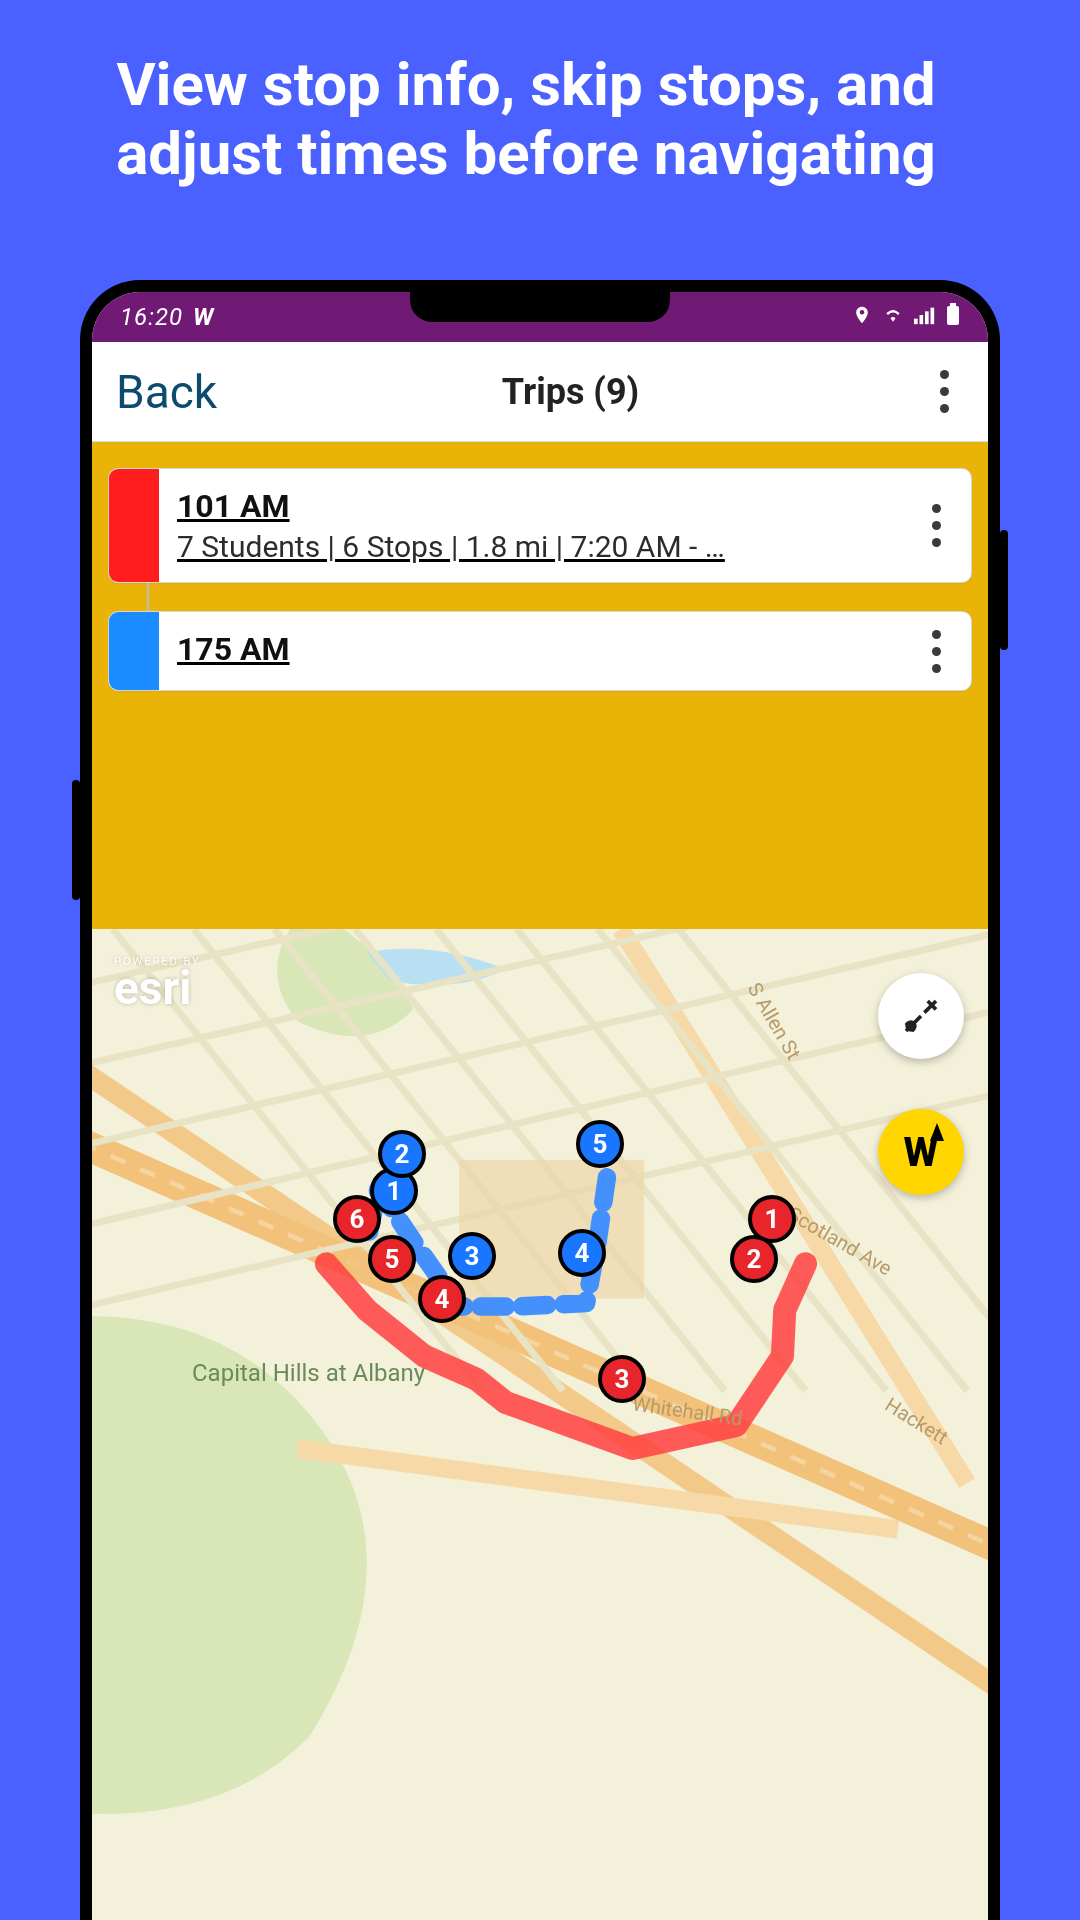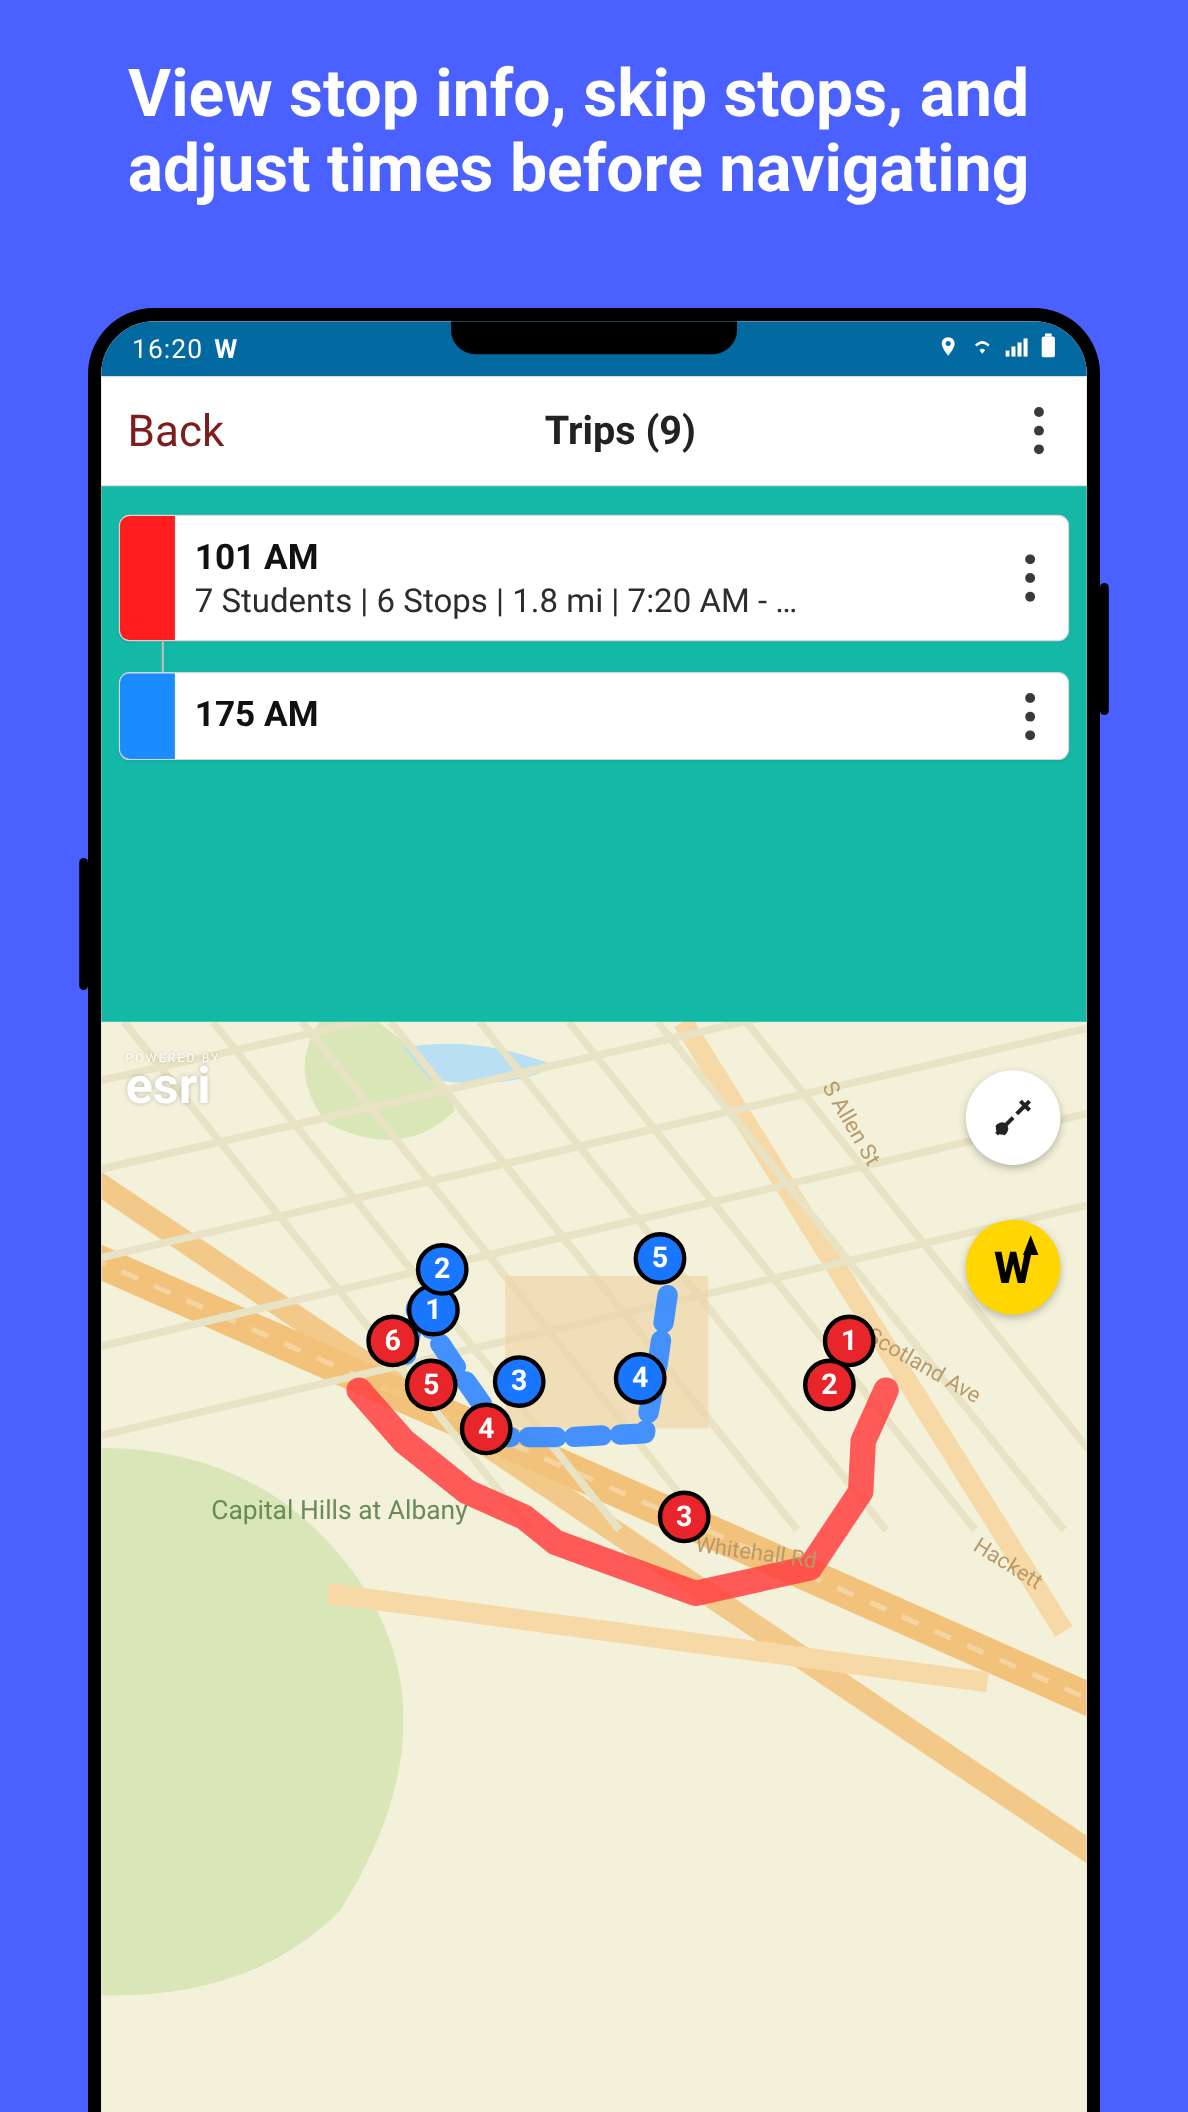--- a/index.html
+++ b/index.html
@@ -45,29 +45,30 @@
     height: 100%;
     background: #fff;
     border-radius: 48px;
     overflow: hidden;
     display: flex;
     flex-direction: column;
   }
 
   .statusbar {
     height: 50px;
-    background: #0369a1;
+    background: #701a75;
     color: #fff;
     display: flex;
     align-items: center;
     justify-content: space-between;
     padding: 0 28px;
     font-size: 24px;
     letter-spacing: 1px;
     position: relative;
+    font-style: italic;
   }
   .statusbar .notch {
     position: absolute;
     left: 50%;
     top: 0;
     transform: translateX(-50%);
     width: 260px;
     height: 30px;
     background: #000;
     border-radius: 0 0 22px 22px;
@@ -80,39 +81,40 @@
     height: 100px;
     background: #fff;
     border-bottom: 1px solid #dcdcdc;
     box-shadow: 0 2px 3px rgba(0,0,0,0.06);
     display: flex;
     align-items: center;
     justify-content: space-between;
     padding: 0 24px;
   }
   .appbar .back {
-    font-size: 40px;
-    color: #7f1d1d;
+    font-size: 46px;
+    color: #0c4a6e;
   }
   .appbar .title {
     font-size: 36px;
     font-weight: 700;
     color: #222;
   }
   .kebab {
     width: 40px; height: 60px;
     display: flex; flex-direction: column; align-items: center; justify-content: center; gap: 8px;
   }
   .kebab span {
     width: 9px; height: 9px; border-radius: 50%; background: #3a3a3a;
   }
 
   .list-area {
     padding: 26px 16px 0 16px;
-    background: #14b8a6;
+    background: #eab308;
+    text-decoration: underline;
   }
   .trip-card {
     display: flex;
     align-items: stretch;
     border: 1px solid #d6d6d6;
     border-radius: 10px;
     background: #fff;
     margin-bottom: 28px;
     box-shadow: 0 1px 2px rgba(0,0,0,0.05);
     overflow: hidden;

